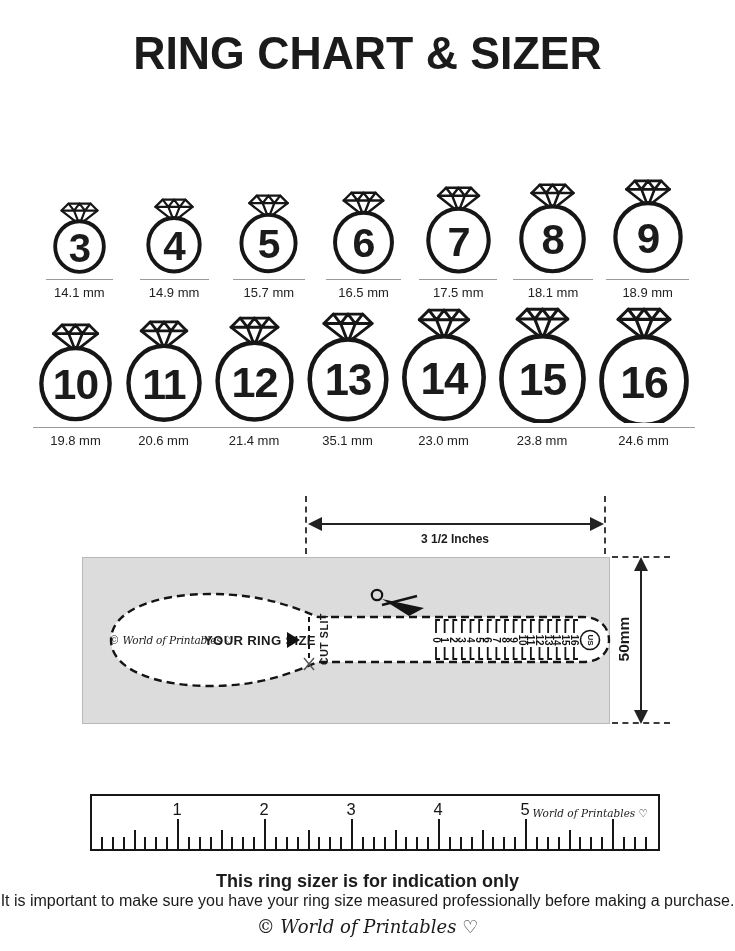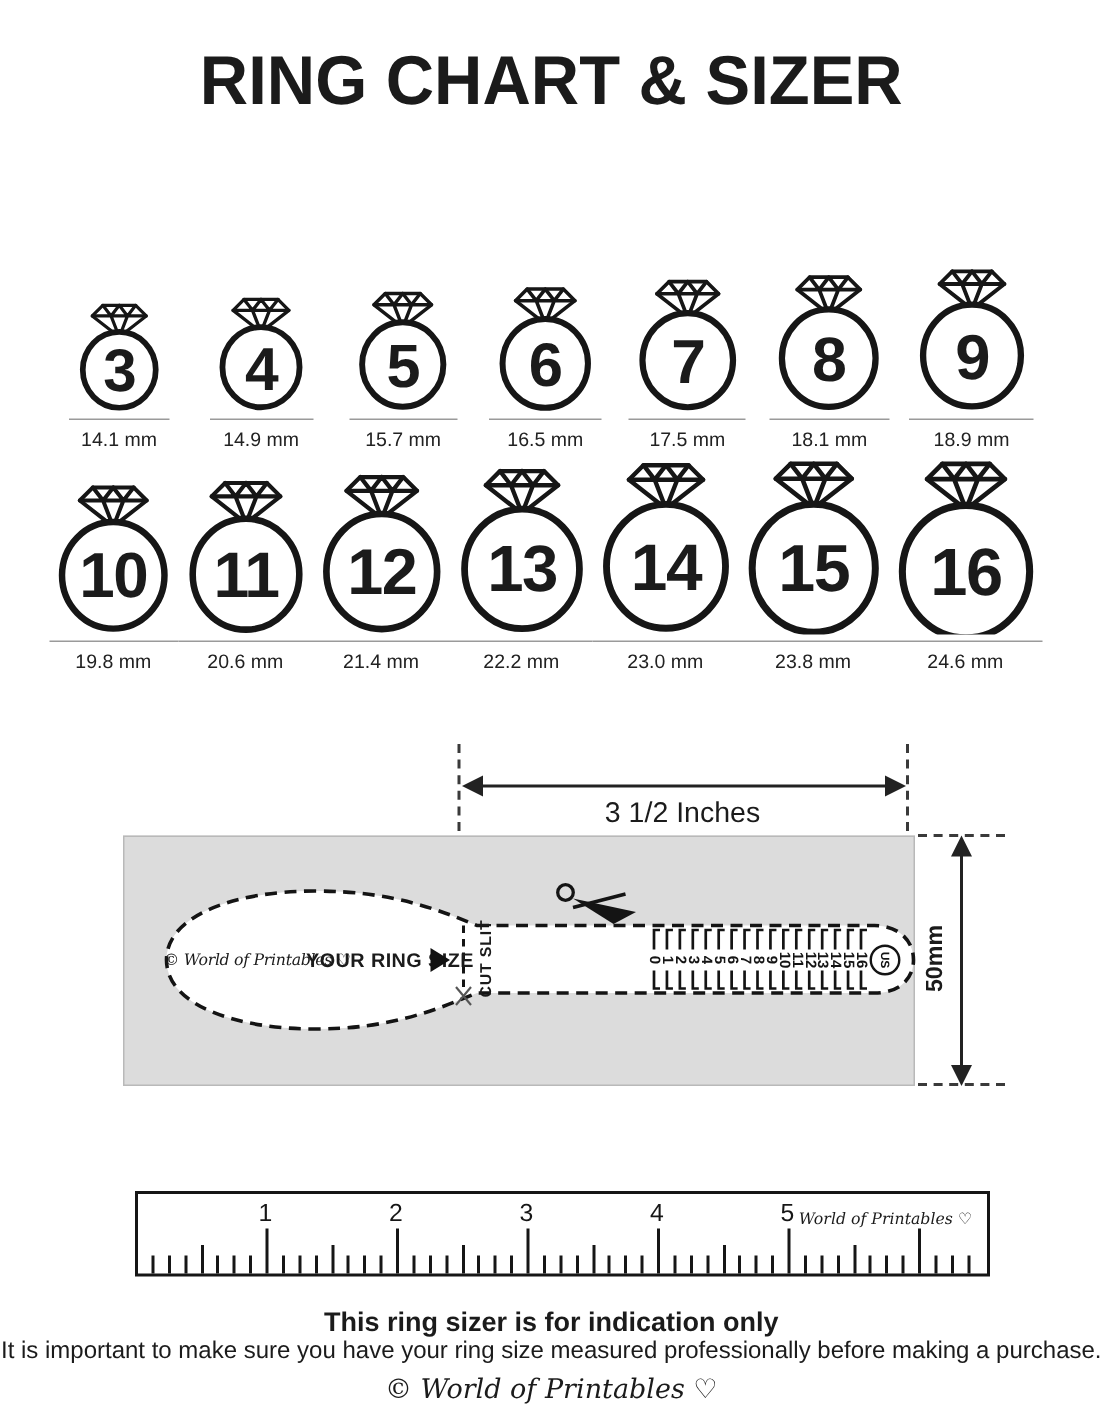--- a/index.html
+++ b/index.html
@@ -23,21 +23,21 @@
   
   .sizer{position:absolute;top:490px;left:0;width:735px;height:250px;}
   .dash-v{position:absolute;width:0;border-left:2px dashed #3a3a3a;}
   .dash-h{position:absolute;height:0;border-top:2px dashed #3a3a3a;}
   .dim-arrow{position:absolute;left:311px;top:33px;width:290px;height:2px;background:#222;}
   .dim-arrow::before{content:"";position:absolute;left:-3px;top:-6px;border-top:7px solid transparent;
       border-bottom:7px solid transparent;border-right:14px solid #222;}
   .dim-arrow::after{content:"";position:absolute;right:-3px;top:-6px;border-top:7px solid transparent;
       border-bottom:7px solid transparent;border-left:14px solid #222;}
   .dim-label{position:absolute;left:306px;top:42px;width:298px;text-align:center;
-      font-size:19px;font-weight:normal;}
+      font-size:12px;font-weight:bold;}
   .graybox{position:absolute;left:82px;top:67px;width:528px;height:167px;
       background:#dcdcdc;border:1px solid #b9b9b9;box-sizing:border-box;}
   .graybox svg{position:absolute;left:0;top:0;}
   .hv{position:absolute;transform:translate(0,-50%);white-space:nowrap;}
   .script{font-family:"DejaVu Serif", serif;font-style:italic;font-weight:normal;}
   .brand-hand{left:26px;top:82px;font-size:10.5px;letter-spacing:-.2px;}
   .yrs{left:121px;top:82px;font-size:13.2px;font-weight:bold;letter-spacing:.3px;}
   .tri{position:absolute;left:204px;top:82px;transform:translate(0,-50%);width:0;height:0;
       border-top:8px solid transparent;border-bottom:8px solid transparent;border-left:13px solid #111;}
   .cutslit{position:absolute;left:241px;top:81px;transform:translate(-50%,-50%) rotate(-90deg);
@@ -174,21 +174,21 @@
         <div class="ring-underline" style="width: 92px;"></div>
         <div class="ring-label">21.4 mm</div>
       </div>
       <div class="ring-cell">
         <svg width="86" height="112">
           <use x="16.809875" y="1" width="52.38025" height="32.475755" href="#dia" xlink:href="#dia"></use>
           <ellipse cx="43" cy="68.30255500000001" rx="38.295" ry="39.826800000000006" fill="#fff" stroke="#161616" stroke-width="4.51475"></ellipse>
           <text x="43" y="69.30255500000001" text-anchor="middle" dominant-baseline="central" font-family="Liberation Sans, sans-serif" font-size="43.6" font-weight="600" letter-spacing="-1" fill="#1b1b1b">13</text>
         </svg>
         <div class="ring-underline" style="width: 95px;"></div>
-        <div class="ring-label">22.2 mm</div>
+        <div class="ring-label">35.1 mm</div>
       </div>
       <div class="ring-cell">
         <svg width="88" height="116">
           <use x="17.154374999999998" y="1" width="53.691250000000004" height="33.288575" href="#dia" xlink:href="#dia"></use>
           <ellipse cx="44" cy="70.55057500000001" rx="39.675000000000004" ry="41.26200000000001" fill="#fff" stroke="#161616" stroke-width="4.58375"></ellipse>
           <text x="44" y="71.55057500000001" text-anchor="middle" dominant-baseline="central" font-family="Liberation Sans, sans-serif" font-size="43.9" font-weight="600" letter-spacing="-1" fill="#1b1b1b">14</text>
         </svg>
         <div class="ring-underline" style="width: 97px;"></div>
         <div class="ring-label">23.0 mm</div>
       </div>

